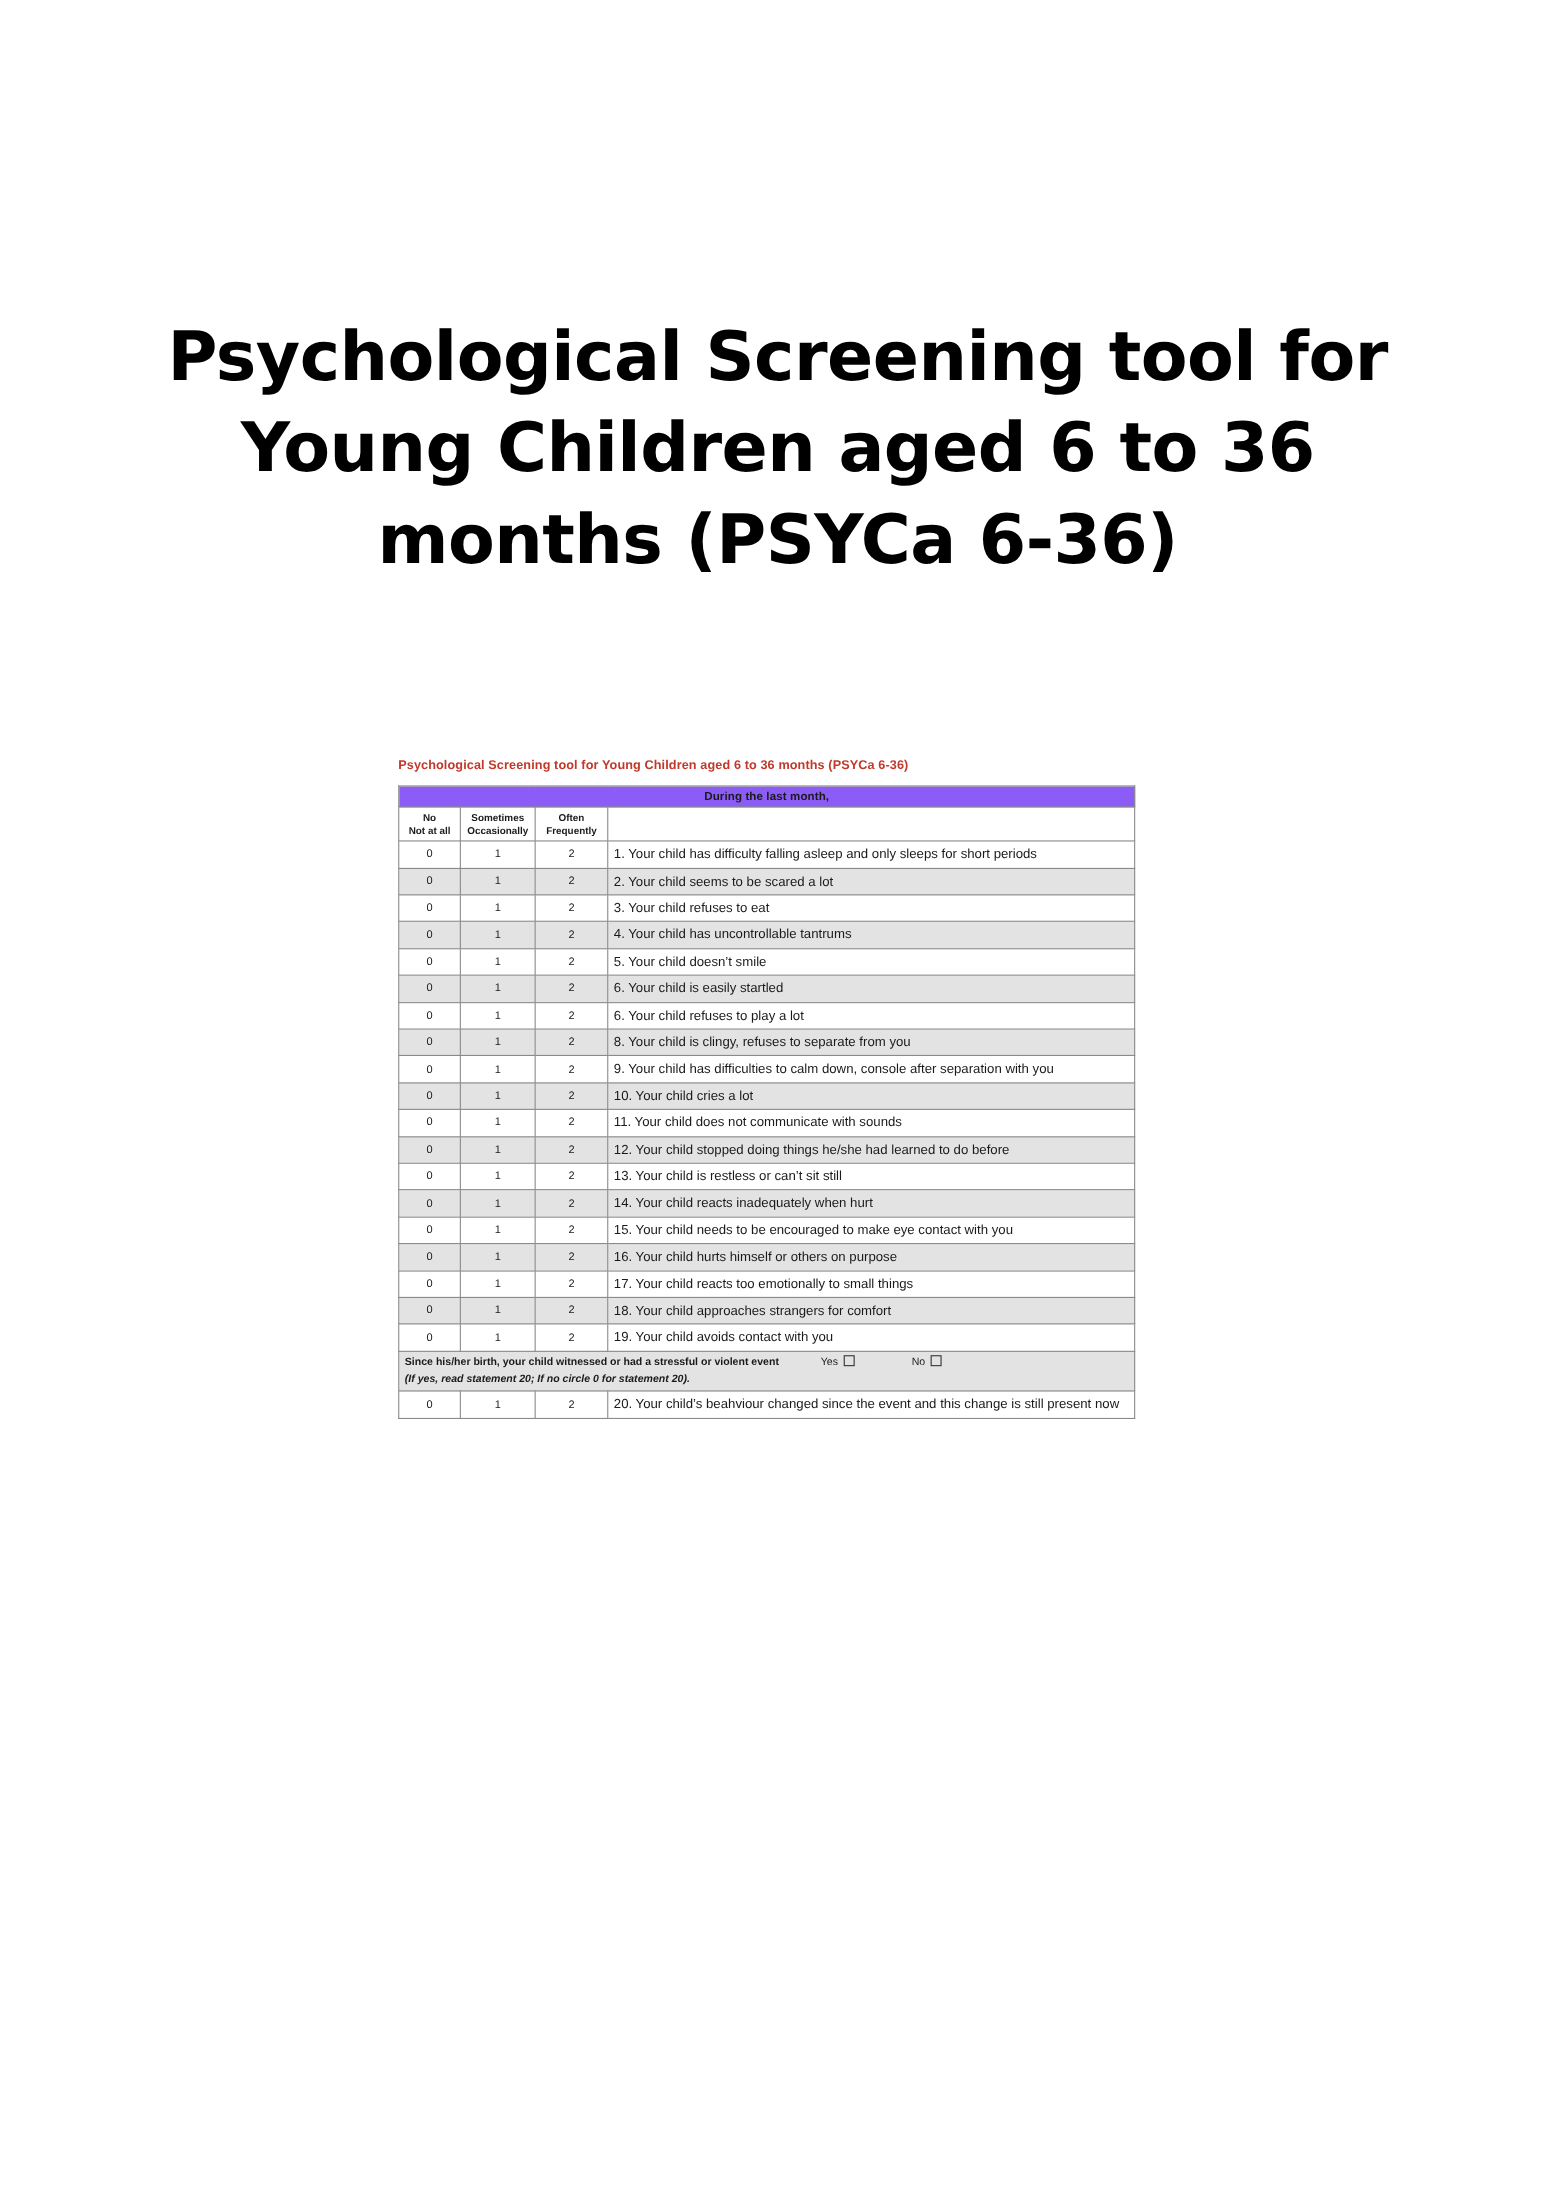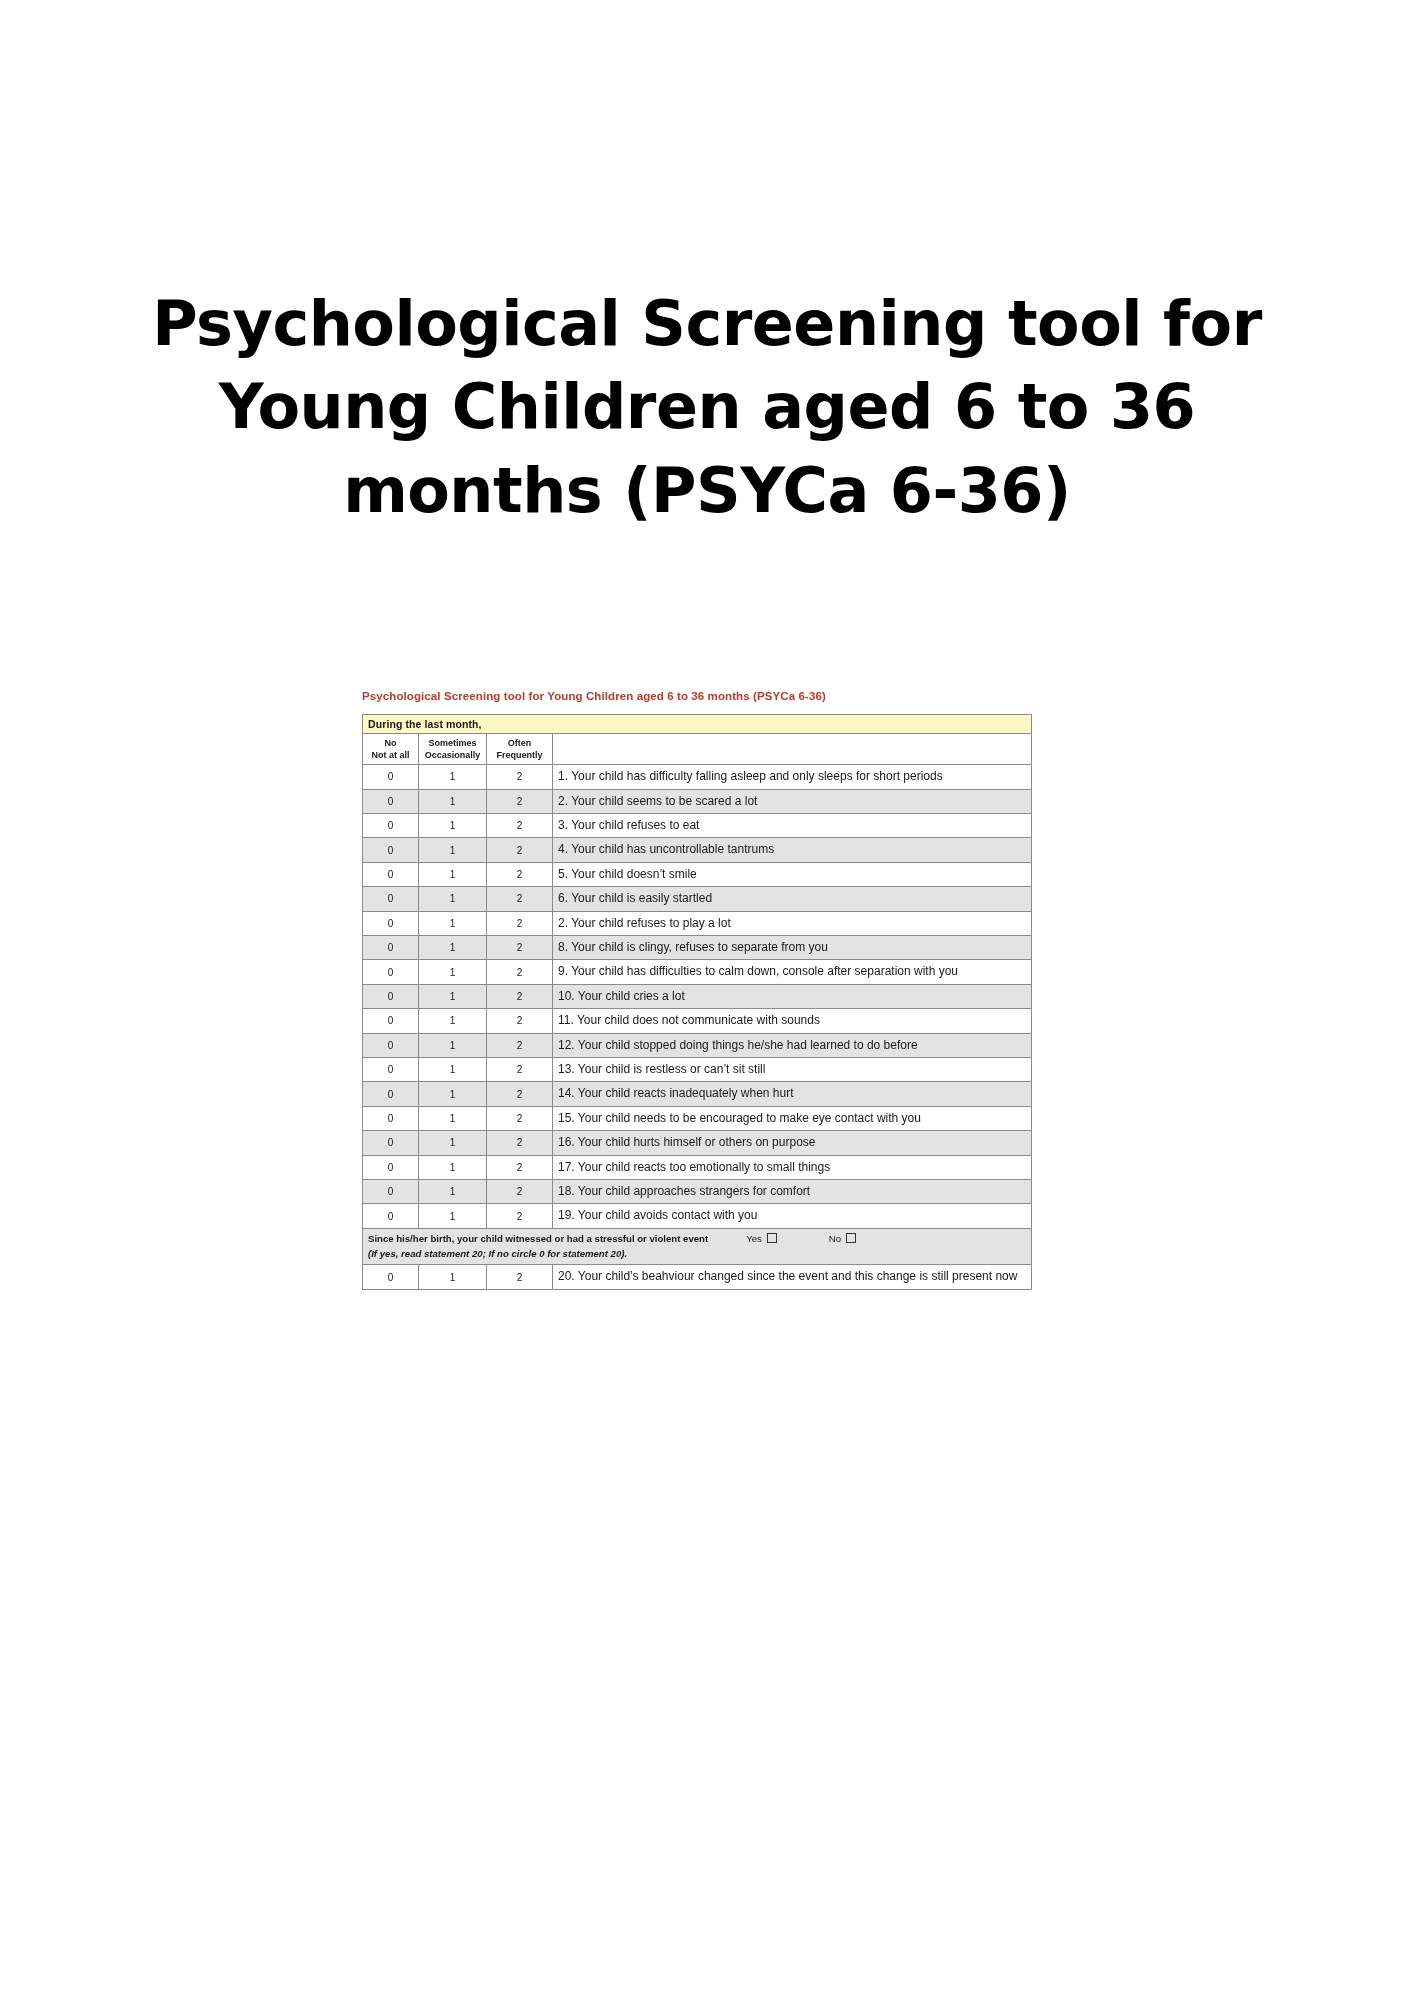--- a/index.html
+++ b/index.html
@@ -56,22 +56,23 @@
   }
   table.psyca td, table.psyca th {
     border: 1px solid #8a8a8a;
     padding: 3px 5px;
     vertical-align: middle;
   }
   .during-row td {
     font-weight: 700;
     font-size: 10.5px;
     padding: 4px 7px;
-    background: #fef9c3;
+    background: #8b5cf6;
     letter-spacing: 0.1px;
+    text-align: center;
   }
   .hdr td {
     text-align: center;
     font-weight: 700;
     font-size: 9px;
     line-height: 1.35;
     padding: 4px 2px;
   }
   .num {
     text-align: center;
@@ -188,21 +189,21 @@
         <tr class="shade">
           <td class="num">0</td>
           <td class="num">1</td>
           <td class="num">2</td>
           <td class="stmt">6. Your child is easily startled</td>
         </tr>
         <tr>
           <td class="num">0</td>
           <td class="num">1</td>
           <td class="num">2</td>
-          <td class="stmt">2. Your child refuses to play a lot</td>
+          <td class="stmt">6. Your child refuses to play a lot</td>
         </tr>
         <tr class="shade">
           <td class="num">0</td>
           <td class="num">1</td>
           <td class="num">2</td>
           <td class="stmt">8. Your child is clingy, refuses to separate from you</td>
         </tr>
         <tr>
           <td class="num">0</td>
           <td class="num">1</td>

